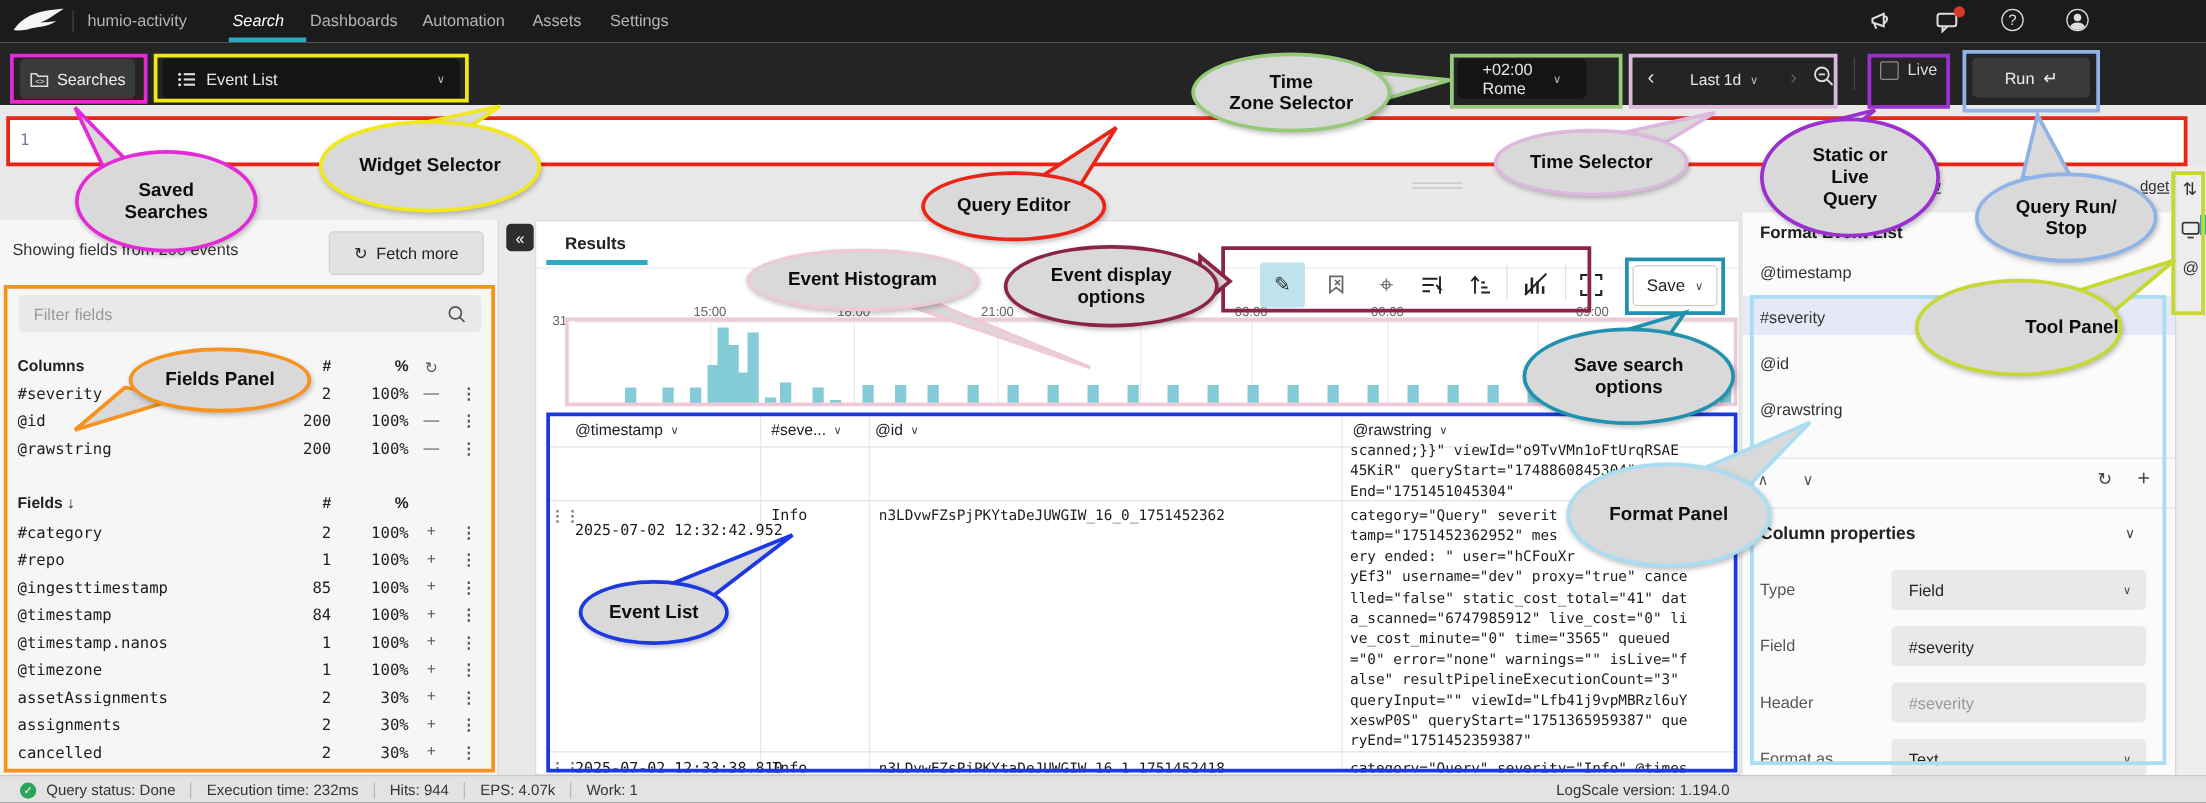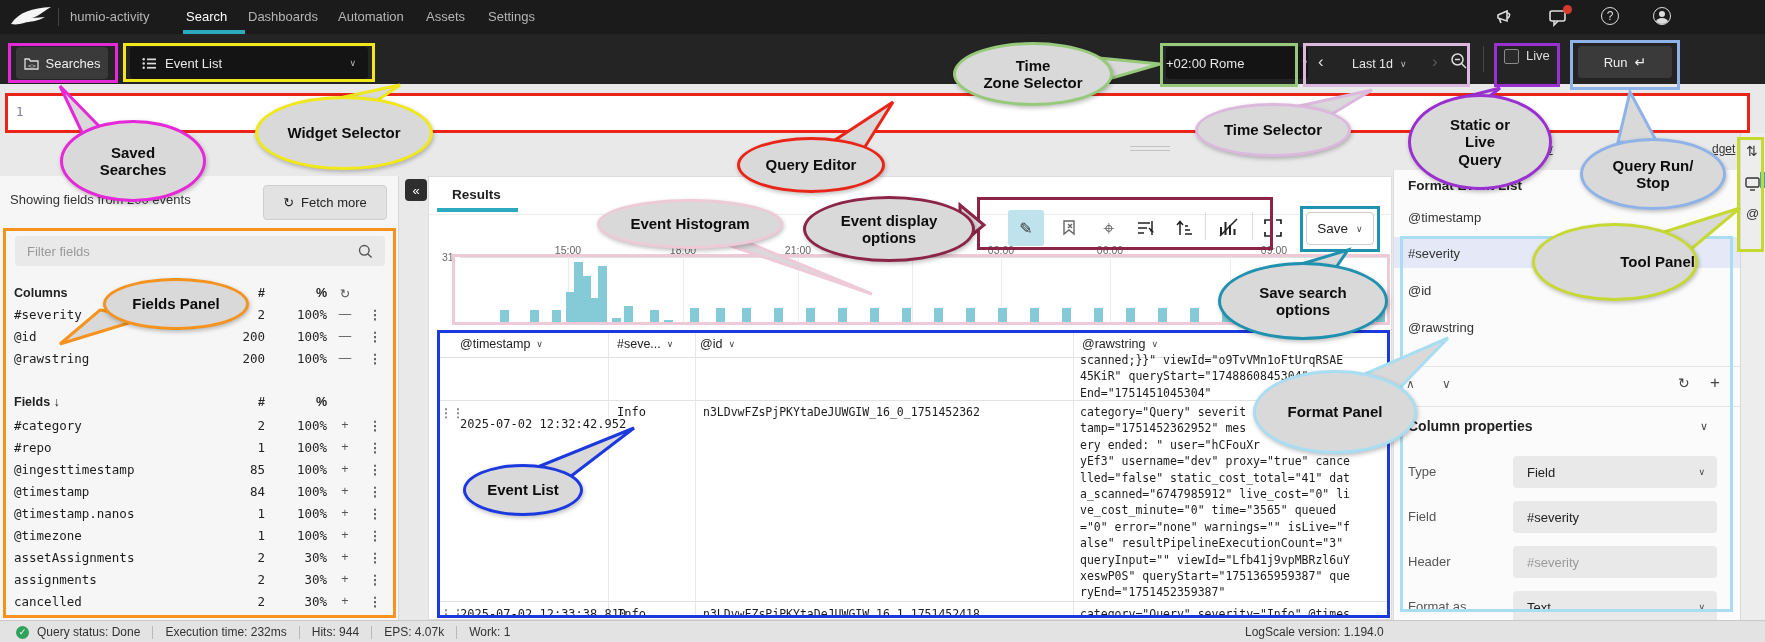--- a/index.html
+++ b/index.html
@@ -3,21 +3,21 @@
 <meta charset="utf-8">
 <style>
   html,body{margin:0;padding:0;background:#555;}
   #screen{position:relative;width:1765px;height:642px;background:#e9e9e9;overflow:hidden;
     font-family:"Liberation Sans",sans-serif;color:#222;}
   .abs{position:absolute;}
   .mono{font-family:"DejaVu Sans Mono",monospace;}
   
   #topnav{left:0;top:0;width:1765px;height:34px;background:#1b1b1b;}
   .navitem{position:absolute;top:9px;font-size:13px;color:#b5b5b5;cursor:pointer;}
-  .navitem.active{color:#fff;}
+  .navitem.active{color:#fff;font-style:italic;}
   #nav-underline{left:183px;top:30px;width:62px;height:4px;background:#2da9c0;}
   .topicon{position:absolute;top:7px;width:22px;height:20px;color:#ddd;}
   
   #toolbar{left:0;top:34px;width:1765px;height:50px;background:#242424;}
   .dbtn{position:absolute;background:#3a3a3a;border-radius:4px;color:#eee;font-size:13px;
     display:flex;align-items:center;justify-content:center;gap:7px;cursor:pointer;}
   .ddark{position:absolute;background:#141414;border-radius:4px;color:#e8e8e8;font-size:13px;
     display:flex;align-items:center;cursor:pointer;}
   .chev{font-size:9px;color:#bbb;}
   
@@ -107,21 +107,21 @@
         <circle cx="1.7" cy="2.3" r="1.2" fill="#ddd"></circle>
           <circle cx="1.7" cy="6.5" r="1.2" fill="#ddd"></circle>
           <circle cx="1.7" cy="10.7" r="1.2" fill="#ddd"></circle>
         <rect x="5" y="1.5" width="9" height="1.7" fill="#ddd"></rect>
           <rect x="5" y="5.7" width="9" height="1.7" fill="#ddd"></rect>
           <rect x="5" y="9.9" width="9" height="1.7" fill="#ddd"></rect>
       </svg>
       <span>Event List</span>
       <span class="chev" style="margin-left:auto">∨</span>
     </div>
-    <div class="ddark" style="left:1166px;top:13px;width:142px;height:32px;padding:0 0;box-sizing:border-box">
+    <div class="ddark" style="left:1166px;top:13px;width:103px;height:32px;padding:0 20px;box-sizing:border-box">
       <span>+02:00 Rome</span>
       <span class="chev" style="margin-left:auto">∨</span>
     </div>
     <div class="abs" style="left:1318px;top:18px;font-size: 17px;color:#ddd;cursor:pointer">‹</div>
     <div class="ddark" style="left:1348px;top:17px;height:26px;padding:0 4px;background:transparent">
       <span style="font-size:12.5px">Last 1d</span>
       <span class="chev" style="margin-left:7px">∨</span>
     </div>
     <div class="abs" style="left:1432px;top:18px;font-size:17px;color:#5a5a5a;cursor:pointer">›</div>
     <svg class="abs ibtn" style="left:1450px;top:18px" width="18" height="18" viewBox="0 0 18 18">

